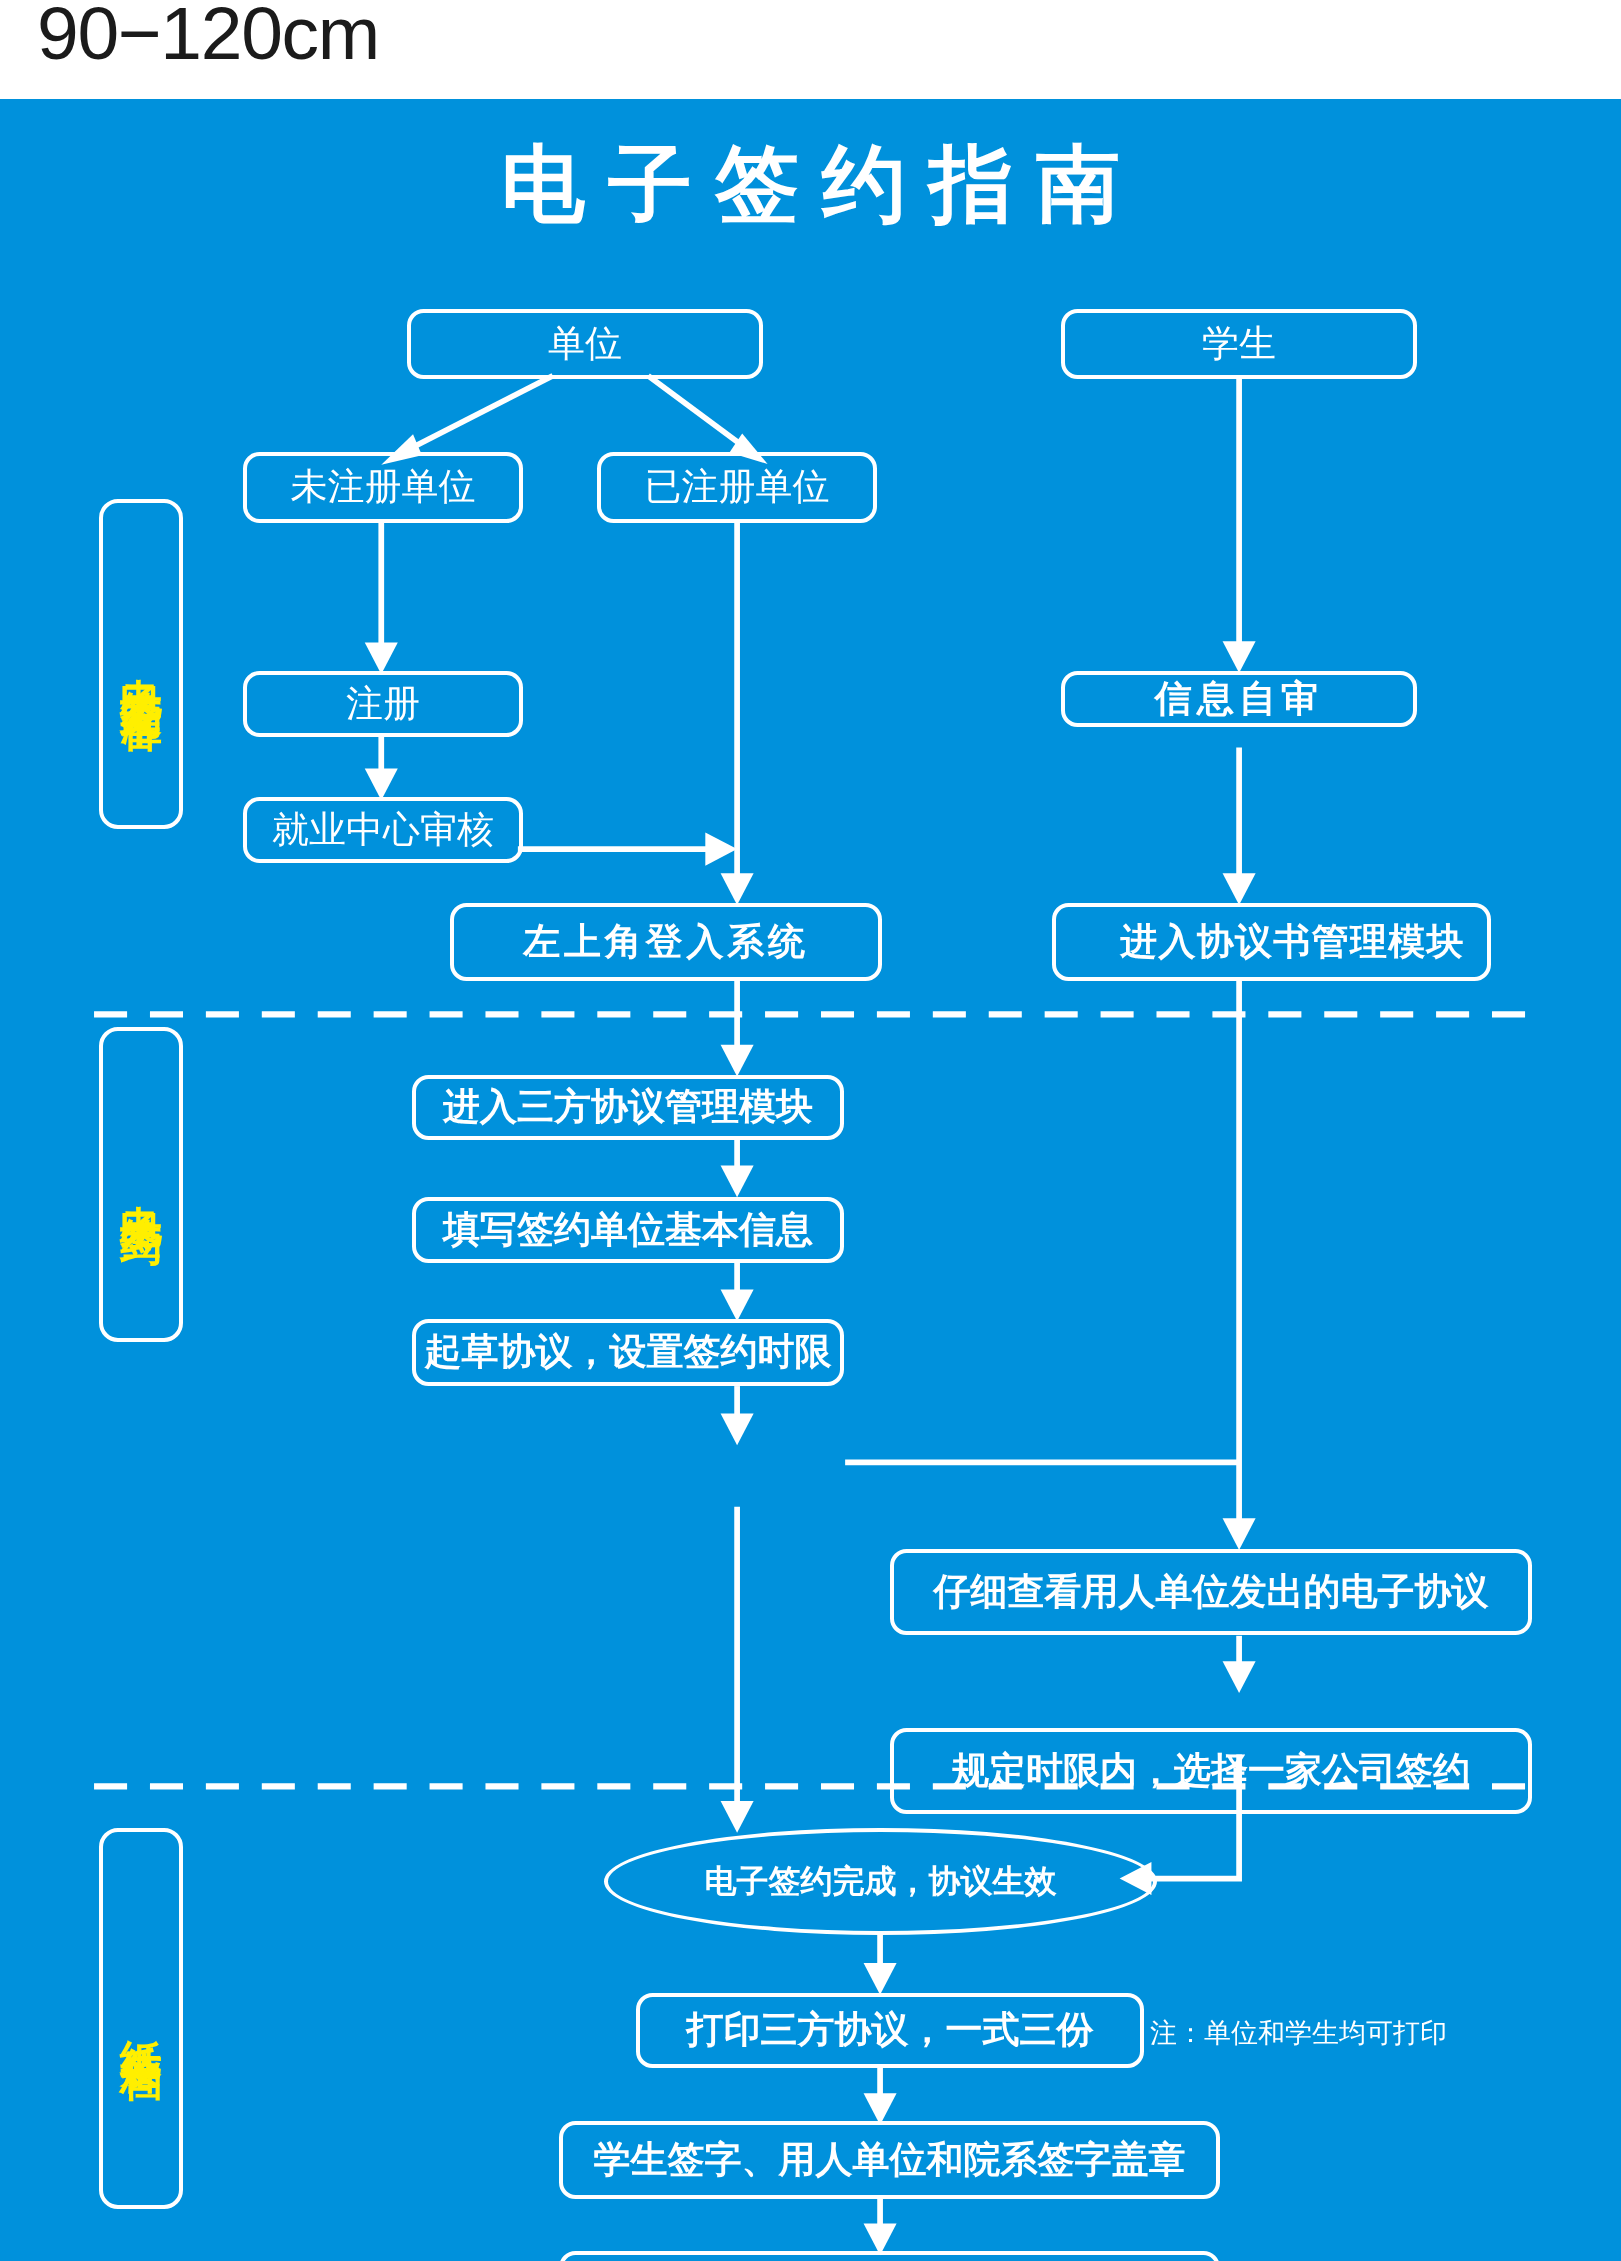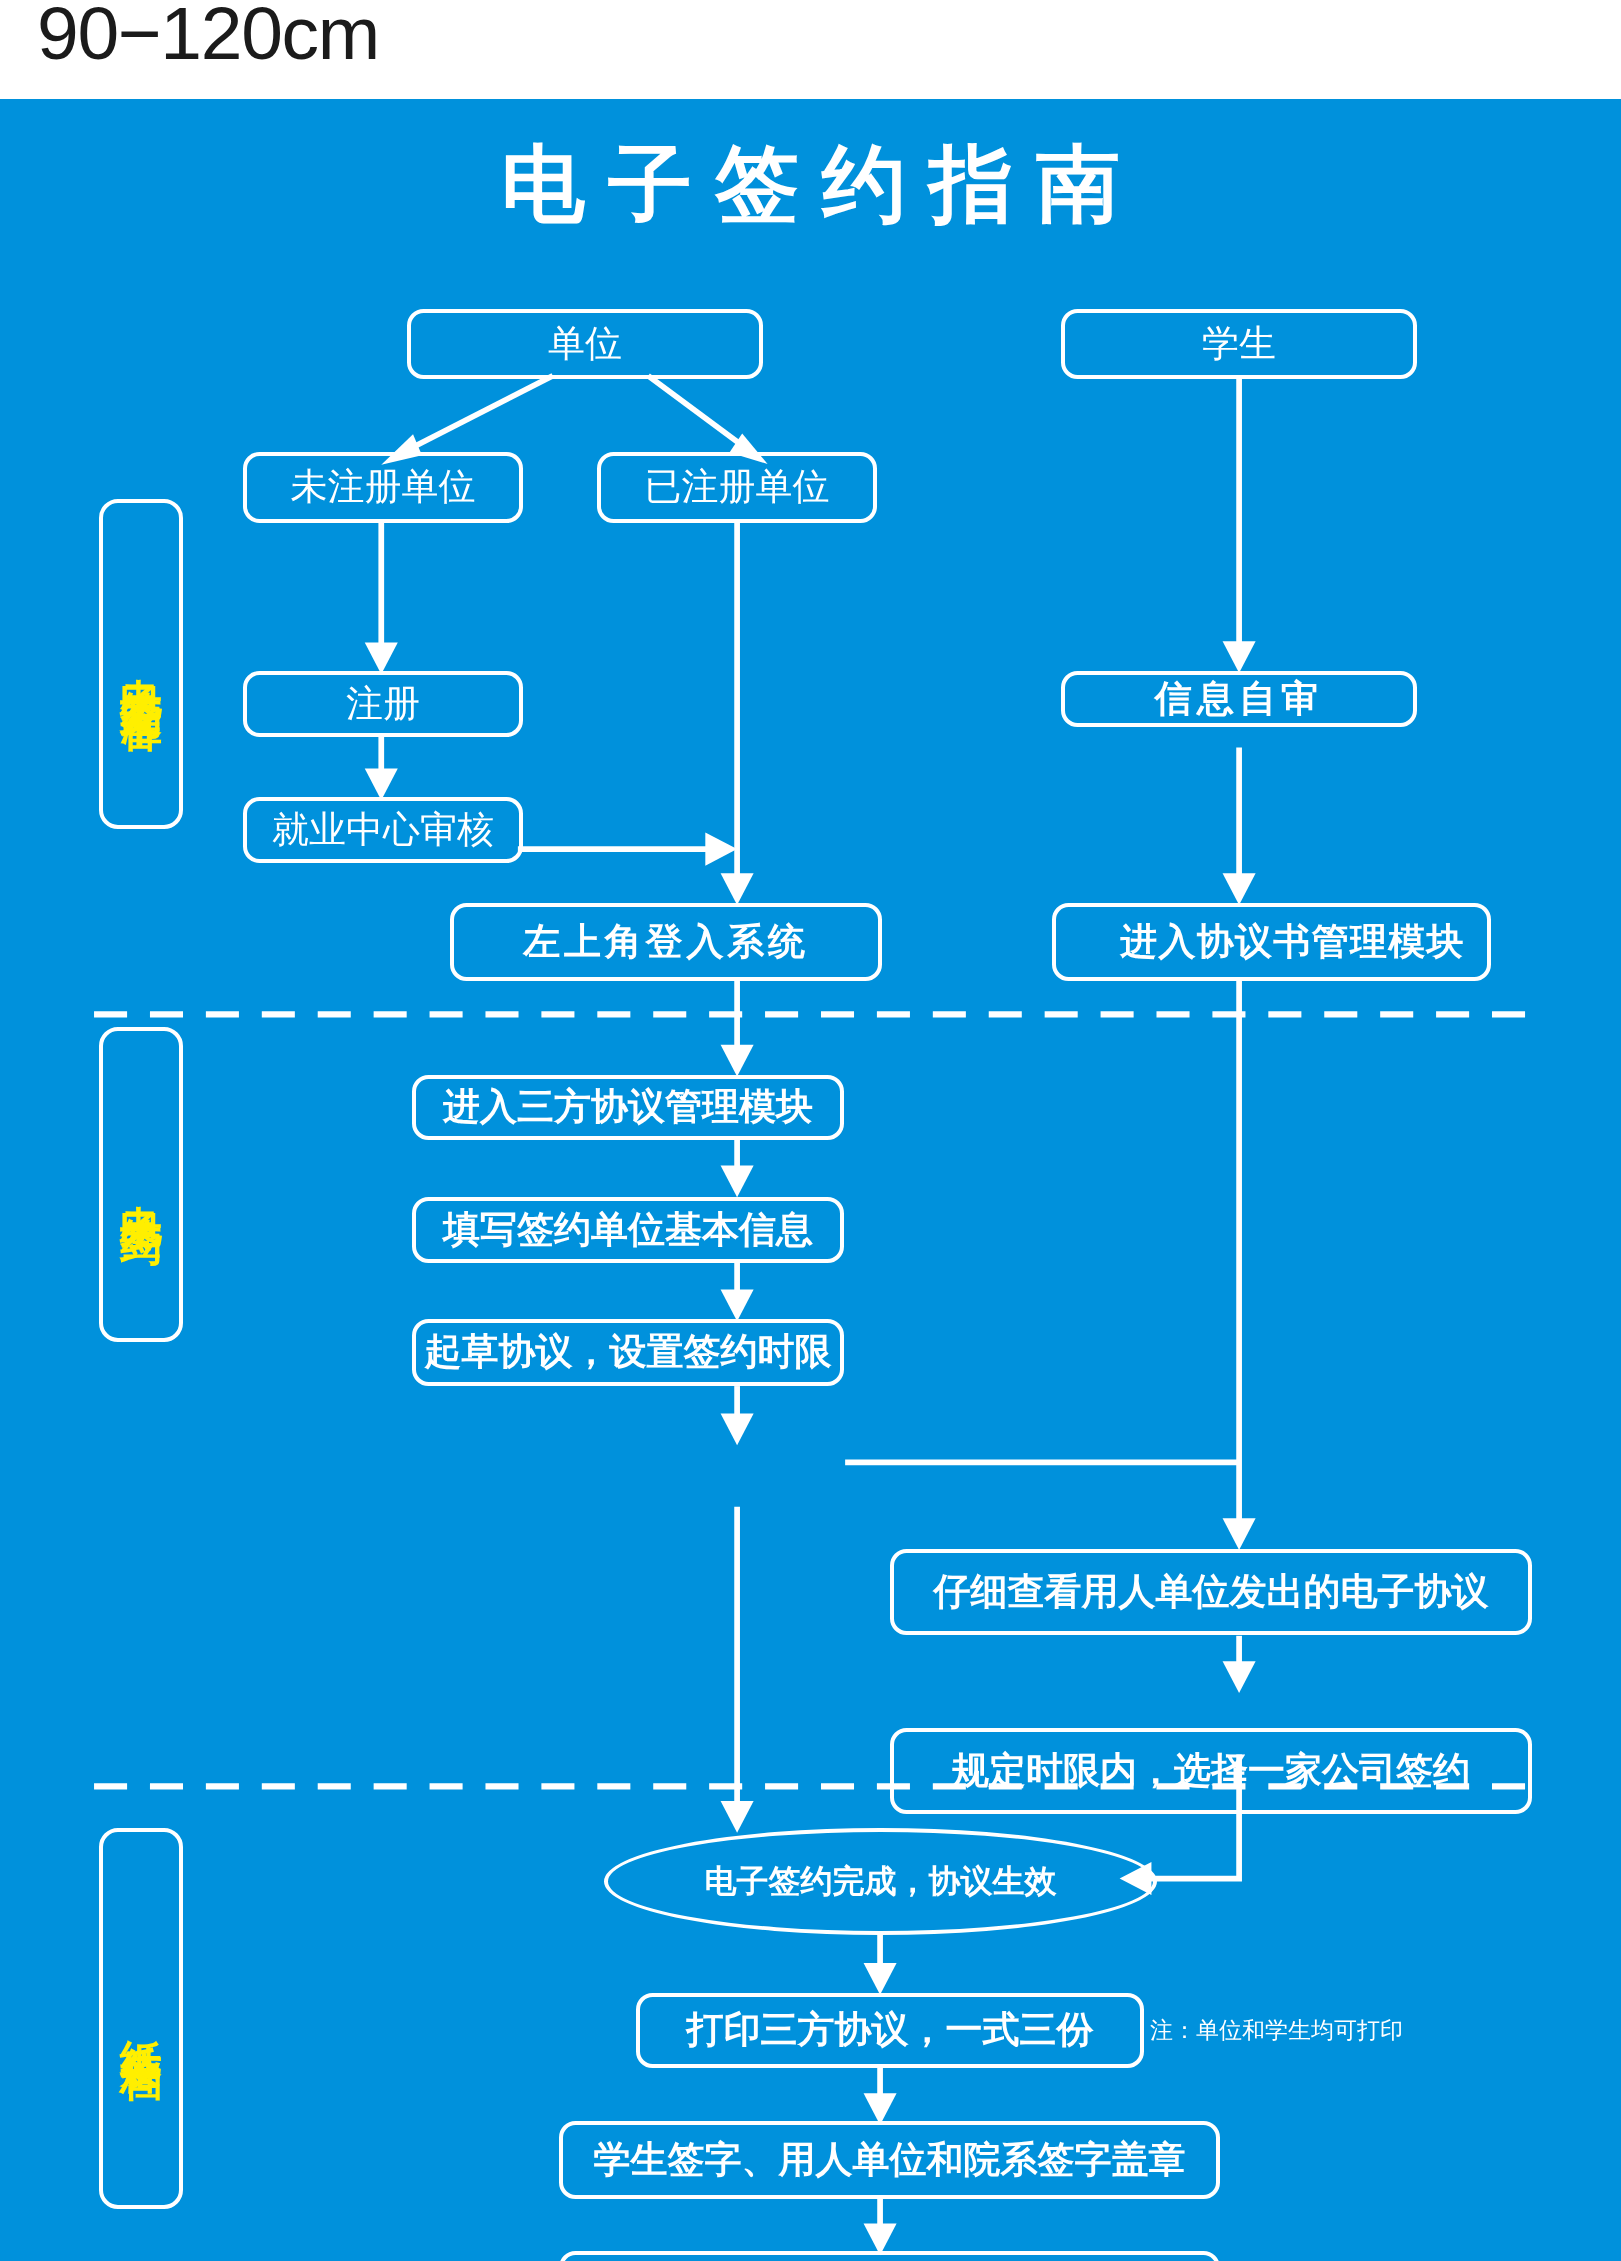--- a/index.html
+++ b/index.html
@@ -87,21 +87,21 @@
     text-orientation:upright;
     letter-spacing:6.4px;
     line-height:1;
     font-family:"DejaVu Sans","Liberation Sans",sans-serif;
   }
 
   
   .note{
     position:absolute;
     color:#ffffff;
-    font-size:23px;
+    font-size:27px;
     white-space:nowrap;
     font-family:"DejaVu Sans","Liberation Sans",sans-serif;
   }
 
   
   svg#wires{
     position:absolute;left:0;top:0;width:1621px;height:2163px;
     pointer-events:none;
   }
   .wire{stroke:#ffffff;stroke-width:9;fill:none;}

